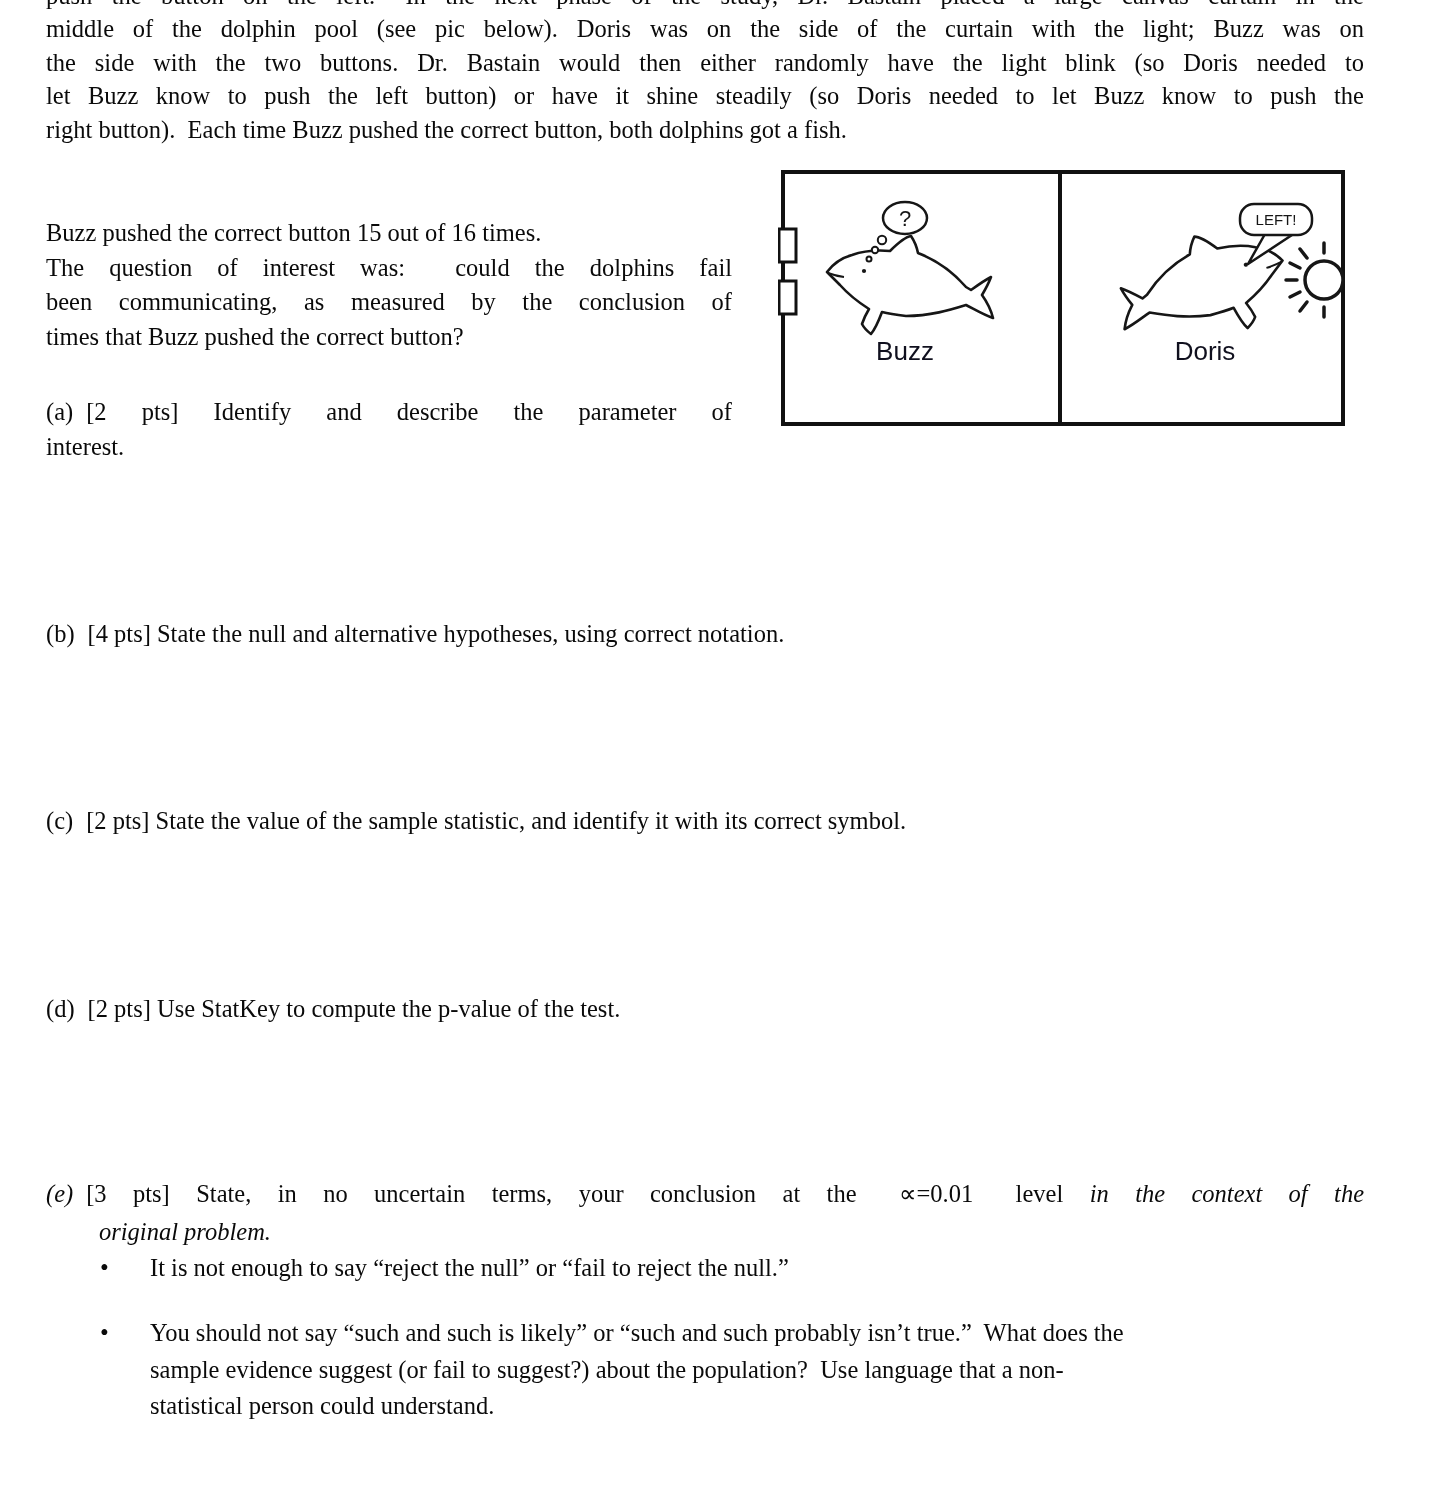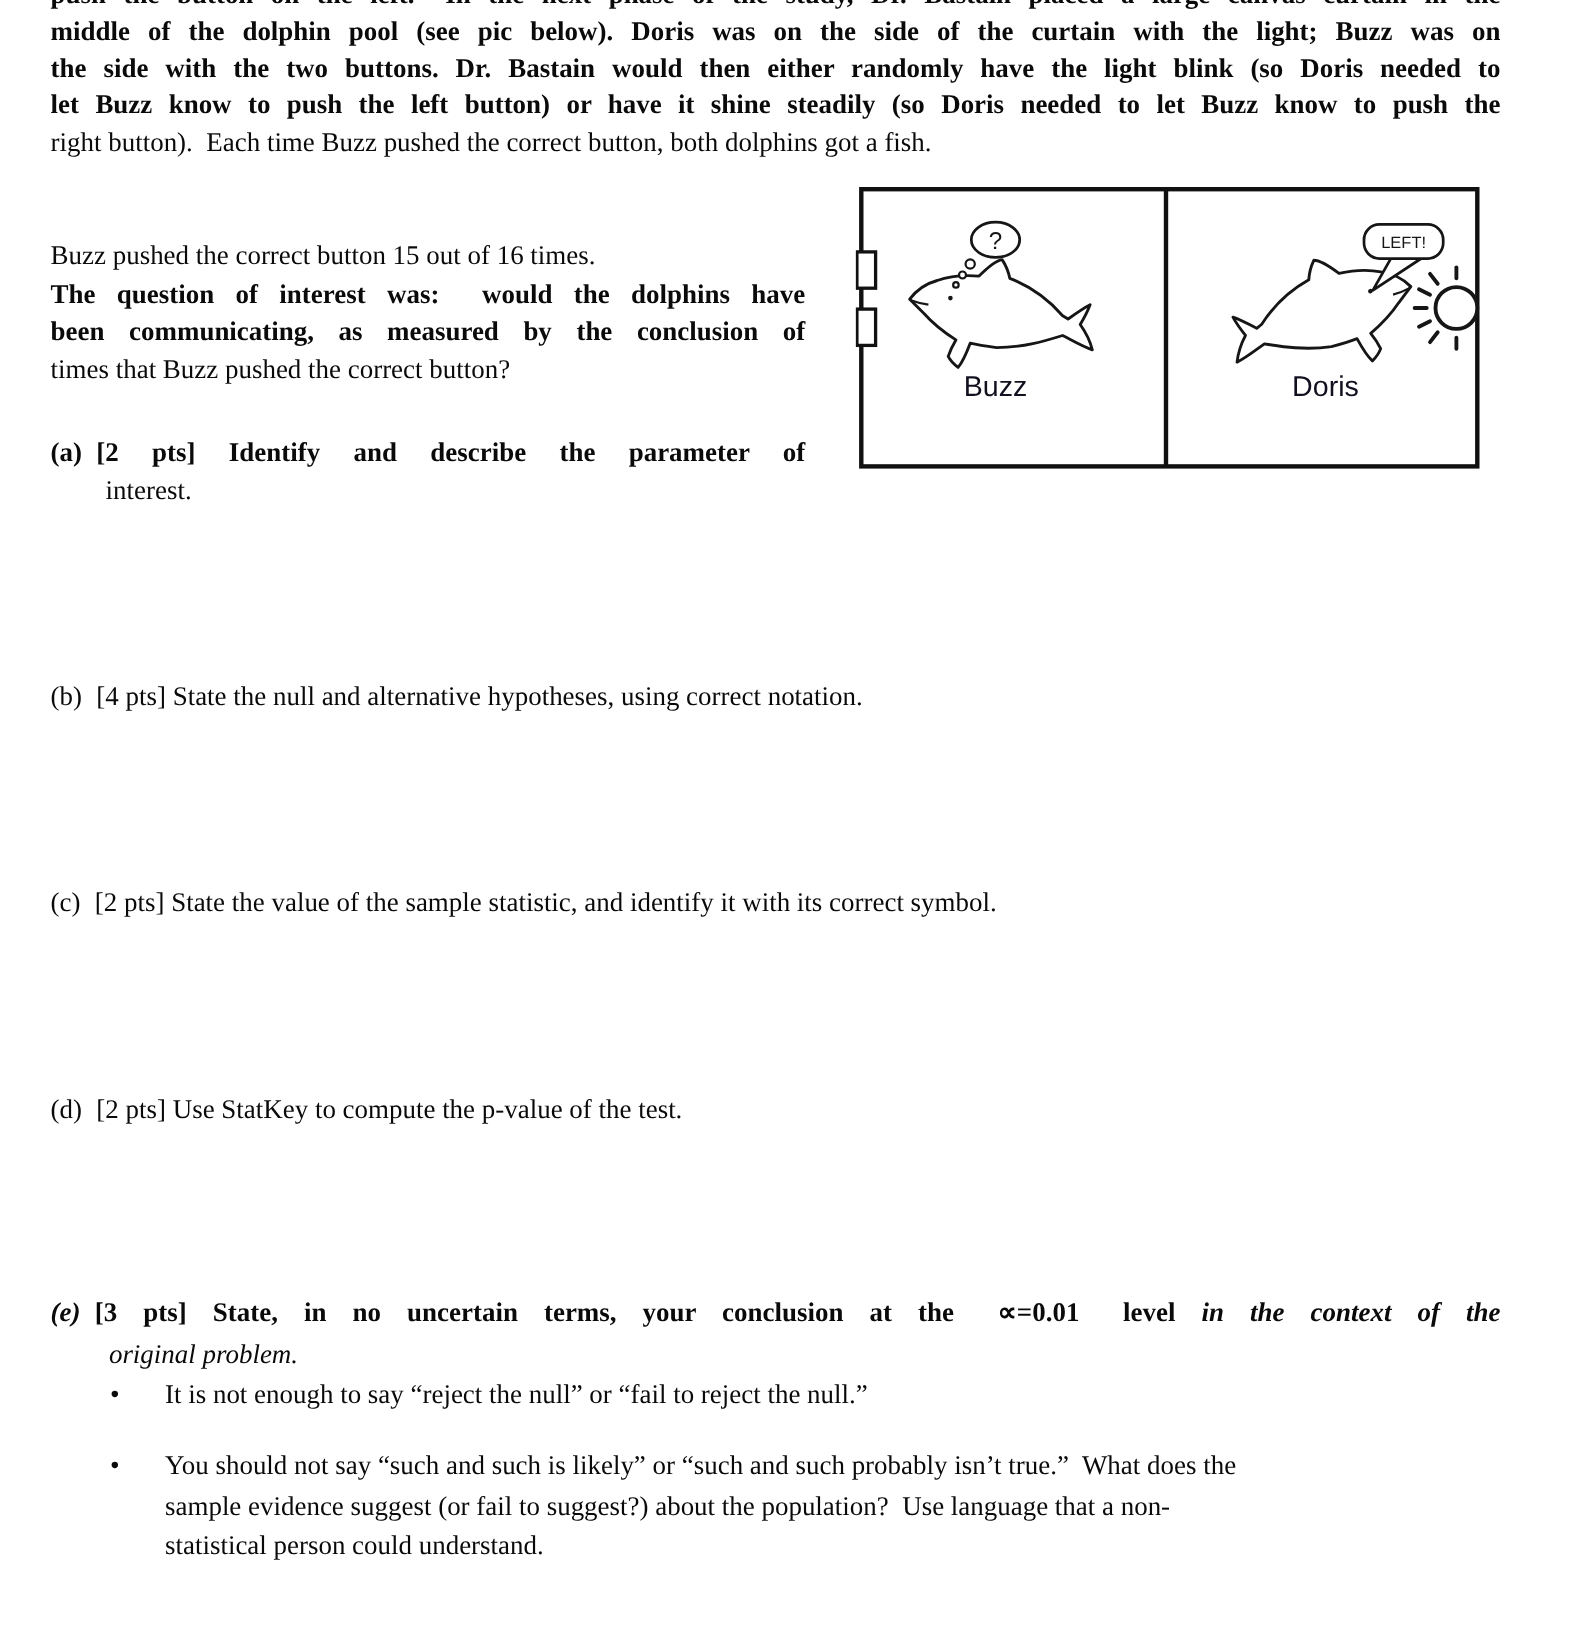--- a/index.html
+++ b/index.html
@@ -6,24 +6,24 @@
   html, body { width:1439px; height:1485px; }
   body {
     background:#ffffff;
     color:#0a0a0a;
     font-family:"Liberation Serif", serif;
     position:relative;
     overflow:hidden;
   }
   .abs { position:absolute; }
   .txt { font-size:24.5px; line-height:33.4px; }
-  .fj { text-align:justify; text-align-last:justify; white-space:normal;font-weight:bold; }
+  .fj { text-align:justify; text-align-last:justify; white-space:normal; }
   .it { font-style:italic; }
   .lbl { margin-right:13px; }
-  .cont { margin-left:50px; }
+  .cont { }
   .lines > div { white-space:pre-wrap; }
   .alpha { margin:0 16px; }
   .dot { position:absolute; left:54px; top:0; font-size:25px; }
   .btext { margin-left:104px; }
   svg text { font-family:"Liberation Sans", sans-serif; }
 </style>
 </head>
 <body>
 
 <div class="abs txt" style="left:46px; top:-21px; width:1318px;">
@@ -32,21 +32,21 @@
       <div class="fj">middle of the dolphin pool (see pic below). Doris was on the side of the curtain with the light; Buzz was on</div>
       <div class="fj">the side with the two buttons. Dr. Bastain would then either randomly have the light blink (so Doris needed to</div>
       <div class="fj">let Buzz know to push the left button) or have it shine steadily (so Doris needed to let Buzz know to push the</div>
       <div>right button).  Each time Buzz pushed the correct button, both dolphins got a fish.</div>
     </div>
 </div>
 
 <div class="abs txt" style="left:46px; top:184px; width:720px;margin-top:32px;">Buzz pushed the correct button 15 out of 16 times.</div>
 
 <div class="abs txt lines" style="left:46px; top:251px; width:686px; line-height:34.4px;">
-    <div class="fj">The question of interest was:  would the dolphins have</div>
+    <div class="fj">The question of interest was:  could the dolphins fail</div>
     <div class="fj">been communicating, as measured by the conclusion of</div>
     <div>times that Buzz pushed the correct button?</div>
   </div>
 
 <div class="abs txt" style="left:46px; top:394px; width:686px; line-height:35px;">
   <div class="fj"><span class="lbl">(a)</span><span>[2 pts] Identify and describe the parameter of</span></div>
   <div class="cont">interest.</div>
 </div>
 
 <div class="abs txt" style="left:46px; top:617px; width:1330px;">

